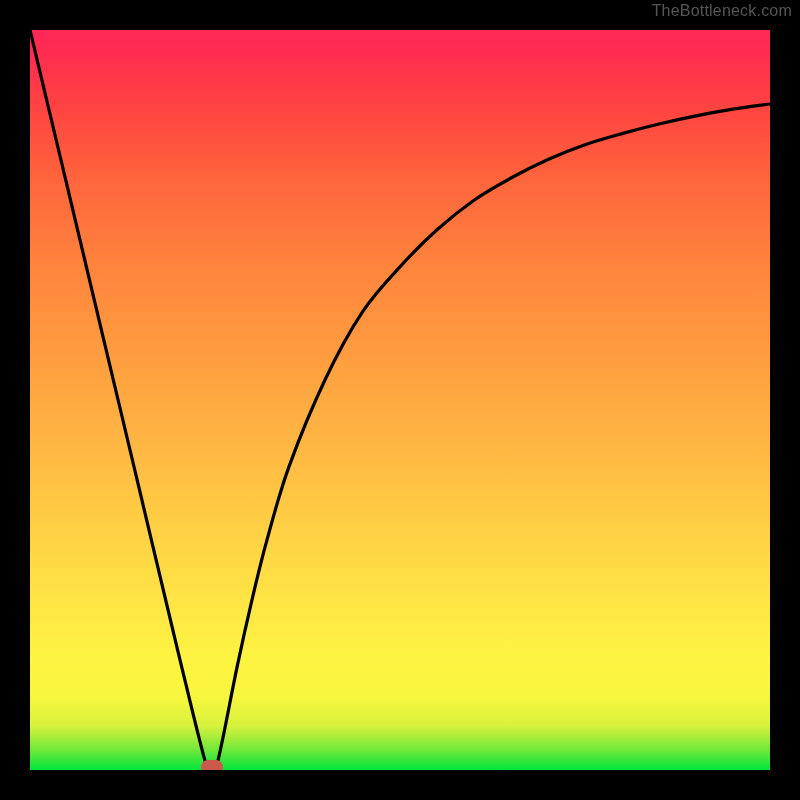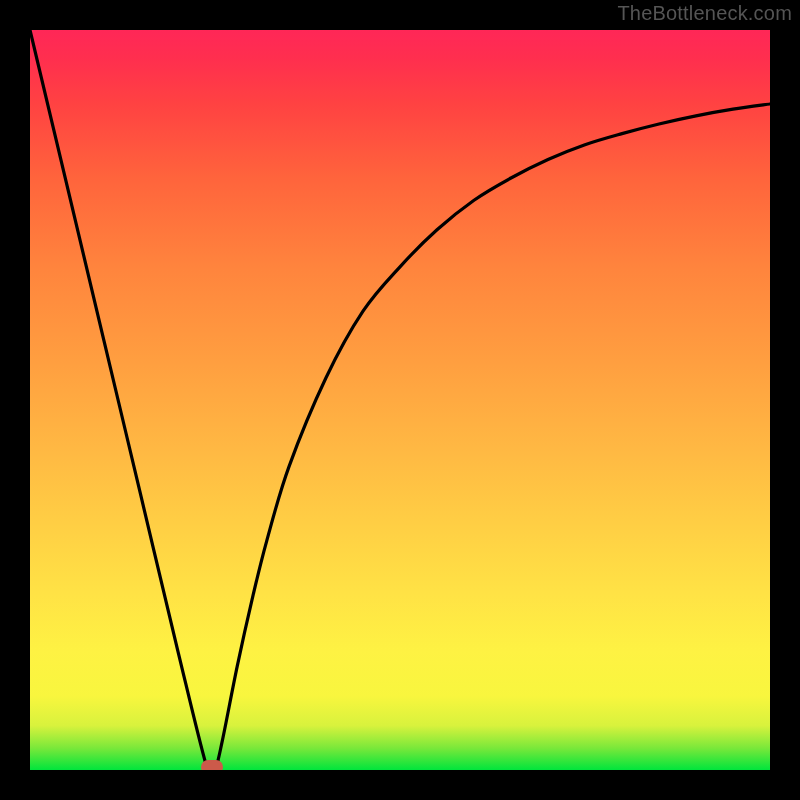--- a/index.html
+++ b/index.html
@@ -15,21 +15,21 @@
     position: relative;
     width: 800px;
     height: 800px;
     background: #000000;
   }
   .attribution {
     position: absolute;
     top: 2px;
     right: 8px;
     color: #555555;
-    font-size: 20px;
+    font-size: 16px;
     font-weight: 500;
     letter-spacing: 0.2px;
     user-select: none;
   }
   .plot-area {
     position: absolute;
     left: 30px;
     top: 30px;
     width: 740px;
     height: 740px;

